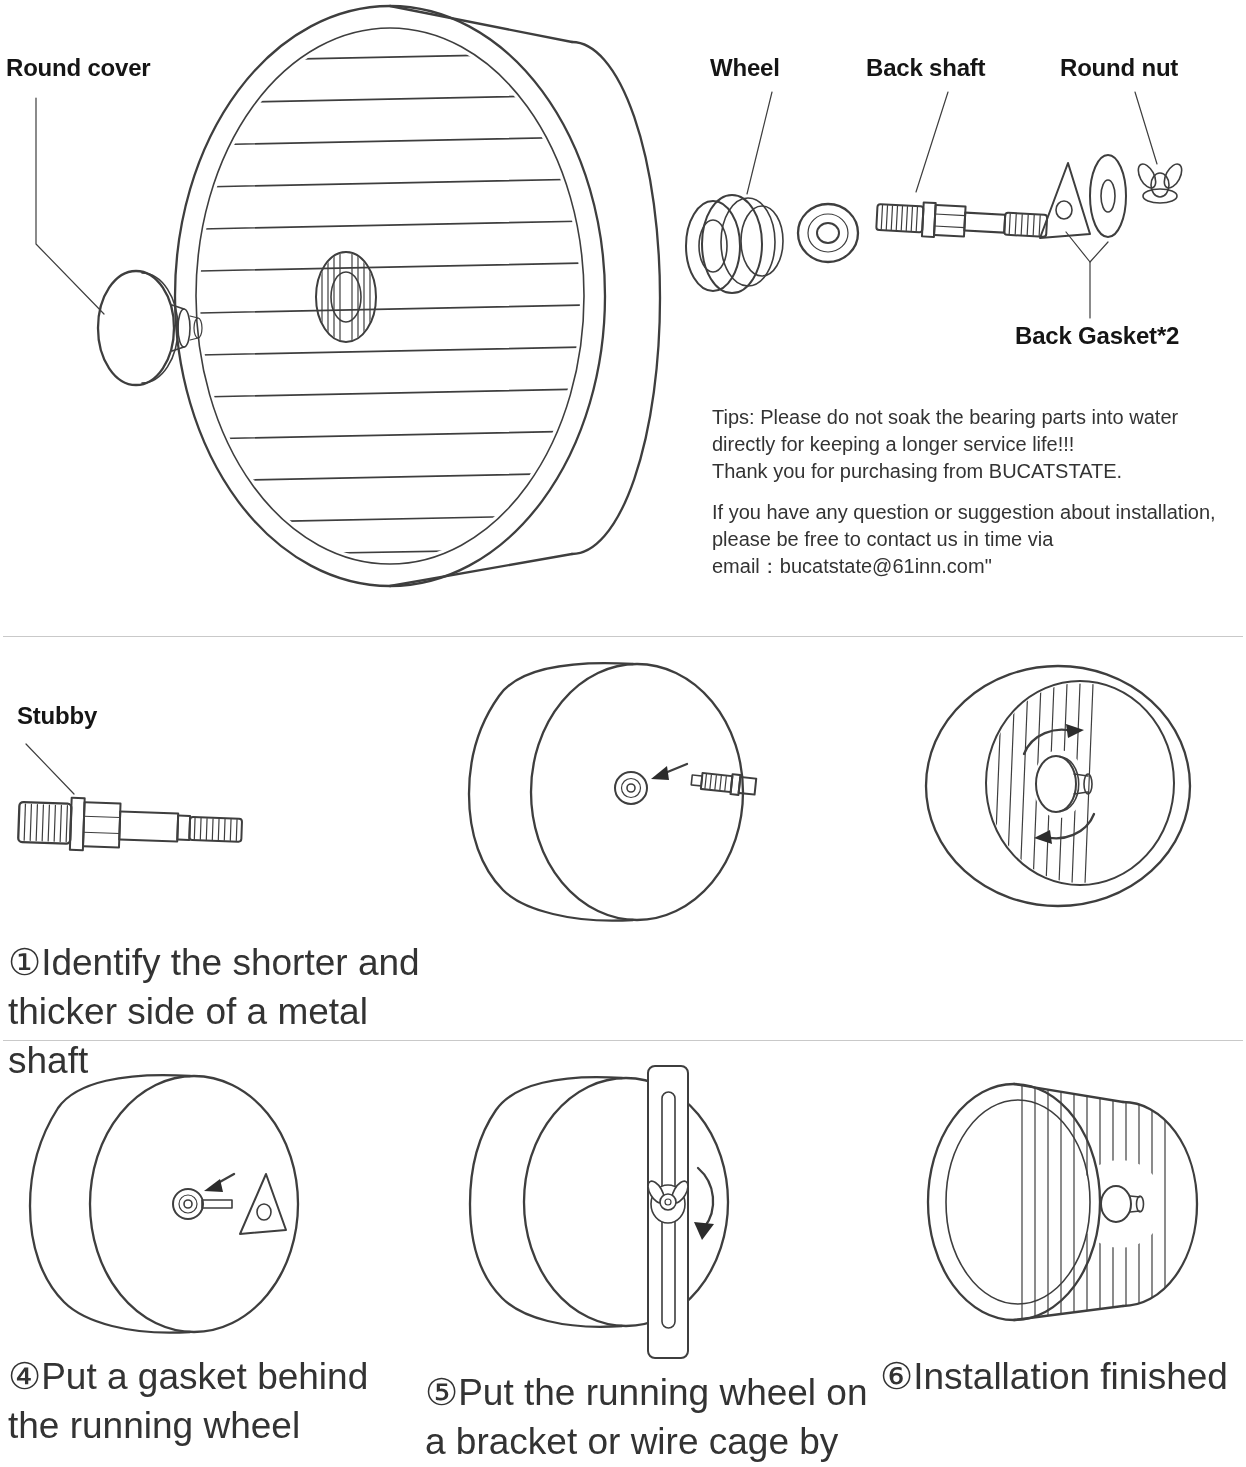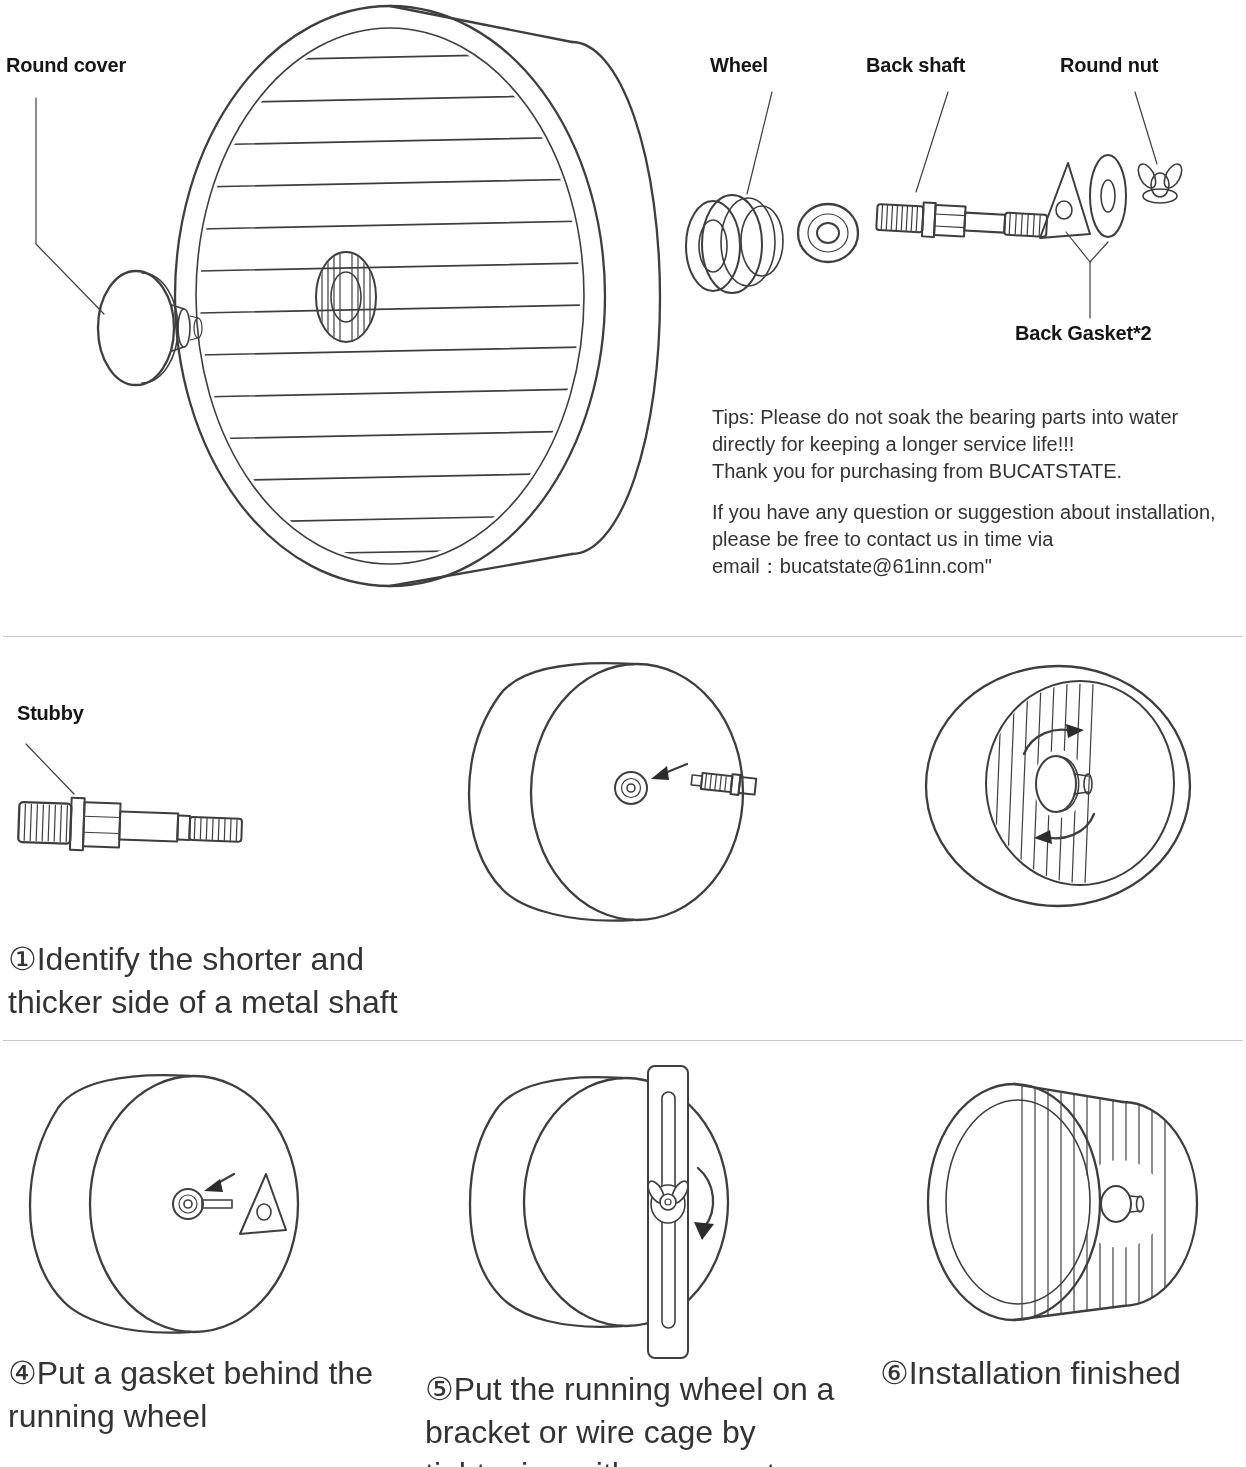--- a/index.html
+++ b/index.html
@@ -1,24 +1,24 @@
 <!DOCTYPE html>
 <html><head>
 <meta charset="utf-8">
 <style>
   html,body{margin:0;padding:0;background:#fff;}
   .canvas{
     position:relative;width:1246px;height:1467px;background:#ffffff;
     font-family:"Liberation Sans","DejaVu Sans",sans-serif;color:#2e2e2e;overflow:hidden;
   }
   .part-label{
-    position:absolute;font-weight:800;font-size:20px;color:#151515;letter-spacing:-0.2px;white-space:nowrap;
+    position:absolute;font-weight:800;font-size:24px;color:#151515;letter-spacing:-0.2px;white-space:nowrap;
   }
   .step-text{
-    position:absolute;font-size:32px;line-height:1.33;color:#333;font-weight:400;
+    position:absolute;font-size:37px;line-height:1.33;color:#333;font-weight:400;
   }
   .tips-block{position:absolute;font-size:20px;line-height:1.36;color:#333;}
   .tips-line{margin:0;}
   .tips-gap{height:13px;}
   .divider{position:absolute;left:3px;right:3px;height:1px;background:#c9c9c9;}
   svg{position:absolute;display:block;}
   .draw line,.draw path,.draw ellipse,.draw rect,.draw circle,.draw polyline{
     stroke:#3e3e3e;stroke-width:2;fill:none;stroke-linecap:round;stroke-linejoin:round;
   }
   .draw .thin{stroke-width:1.2;}

